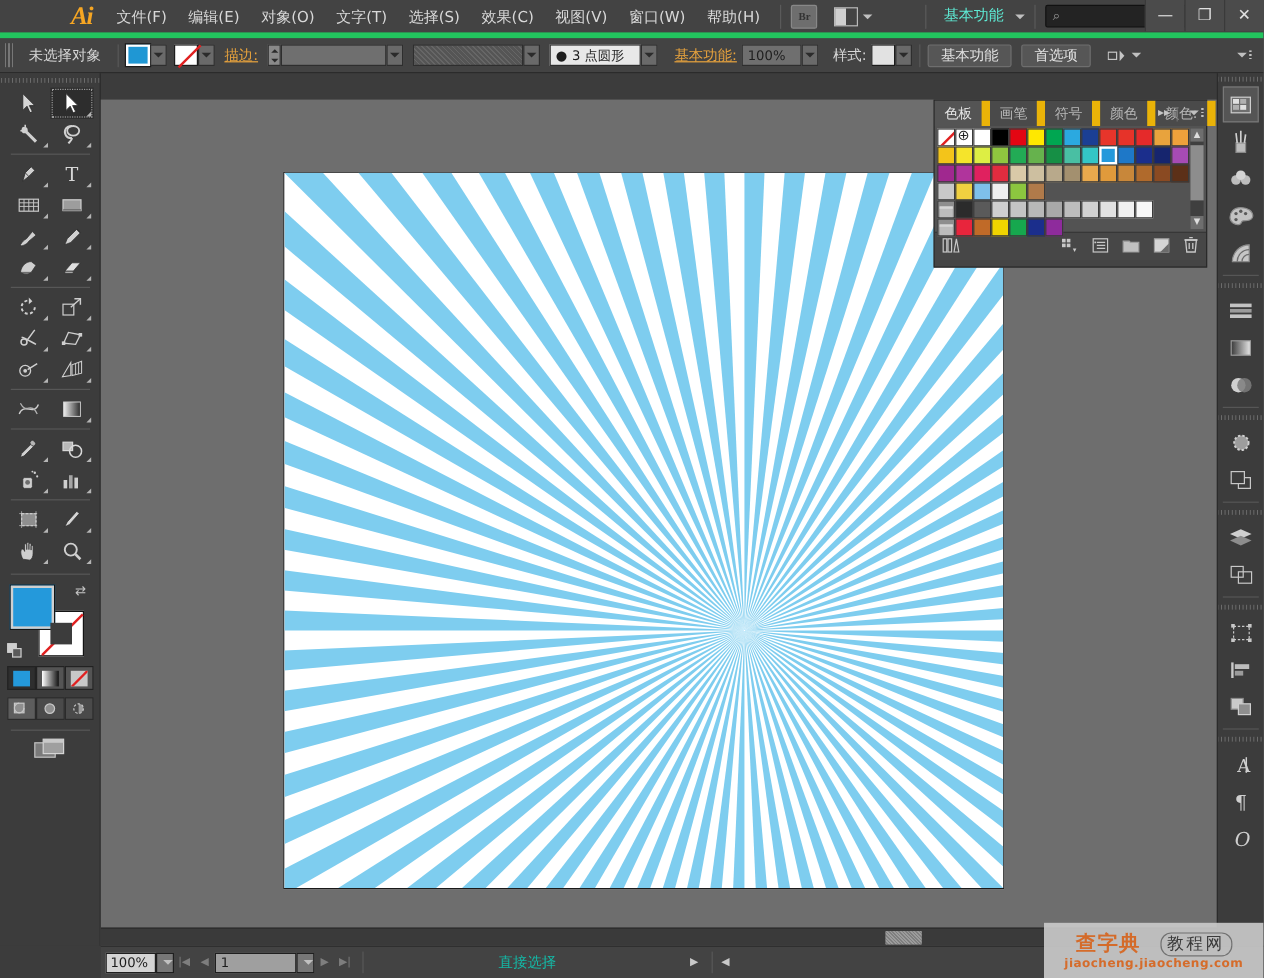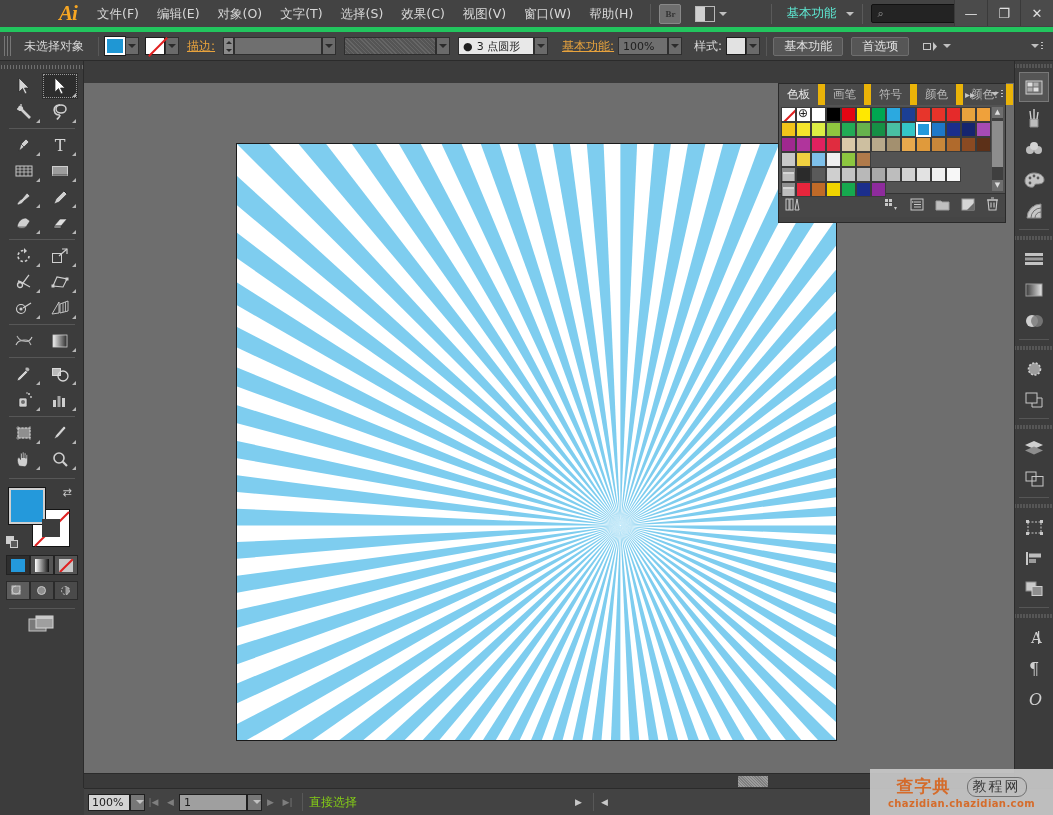--- a/index.html
+++ b/index.html
@@ -210,21 +210,21 @@
   .rd-div{width:30px;height:1px;background:#565656;margin:3px auto;}
 
   
   .statusbar{position:absolute;left:84px;bottom:0;width:969px;height:27px;
     background:#434343;border-top:1px solid #2b2b2b;display:flex;align-items:center;padding-left:4px;}
   .zoombox{width:42px;height:17px;background:#d4d4d4;border:1px solid #1f1f1f;
     color:#1b1b1b;font-size:11px;line-height:15px;padding-left:3px;}
   .sb-dd{width:15px;height:17px;background:#777;border:1px solid #1f1f1f;display:flex;align-items:center;justify-content:center;}
   .navic{width:17px;height:17px;display:flex;align-items:center;justify-content:center;color:#7e7e7e;font-size:9px;}
   .pagebox{width:68px;height:17px;background:#9f9f9f;border:1px solid #1f1f1f;color:#1b1b1b;font-size:11px;line-height:15px;padding-left:4px;}
-  .sb-status{flex:1;font-size:12px;color:#84cc16;}
+  .sb-status{flex:1;text-align:center;font-size:12px;color:#14b8a6;}
   .sb-sep{width:1px;height:18px;background:#585858;margin:0 6px;}
 
   .watermark{position:absolute;right:0;bottom:0;width:183px;height:46px;
     background:#c9c9c9;opacity:.92;display:flex;flex-direction:column;
     align-items:center;justify-content:center;}
   .wm-top{display:flex;align-items:center;gap:16px;}
   .wm-a{font-size:17px;font-weight:bold;color:#e2702a;font-family:"DejaVu Sans",sans-serif;letter-spacing:1px;}
   .wm-b{font-size:14px;color:#3b3b3b;border:1px solid #777;border-radius:9px;padding:0 5px;letter-spacing:2px;}
   .wm-url{font-size:10px;color:#e2702a;font-weight:bold;letter-spacing:.4px;}
 </style>
@@ -1011,16 +1011,16 @@
     <div class="sb-sep"></div>
     <div class="navic" style="color:#c9c9c9;margin-left:-4px">◀</div>
     <div style="flex:0 0 440px"></div>
   </div>
 
   <div class="watermark">
     <div class="wm-top">
       <span class="wm-a">查字典</span>
       <span class="wm-b">教程网</span>
     </div>
-    <div class="wm-url">chazidian.chazidian.com</div>
+    <div class="wm-url">jiaocheng.jiaocheng.com</div>
   </div>
 
 </div>
 
 </body></html>

